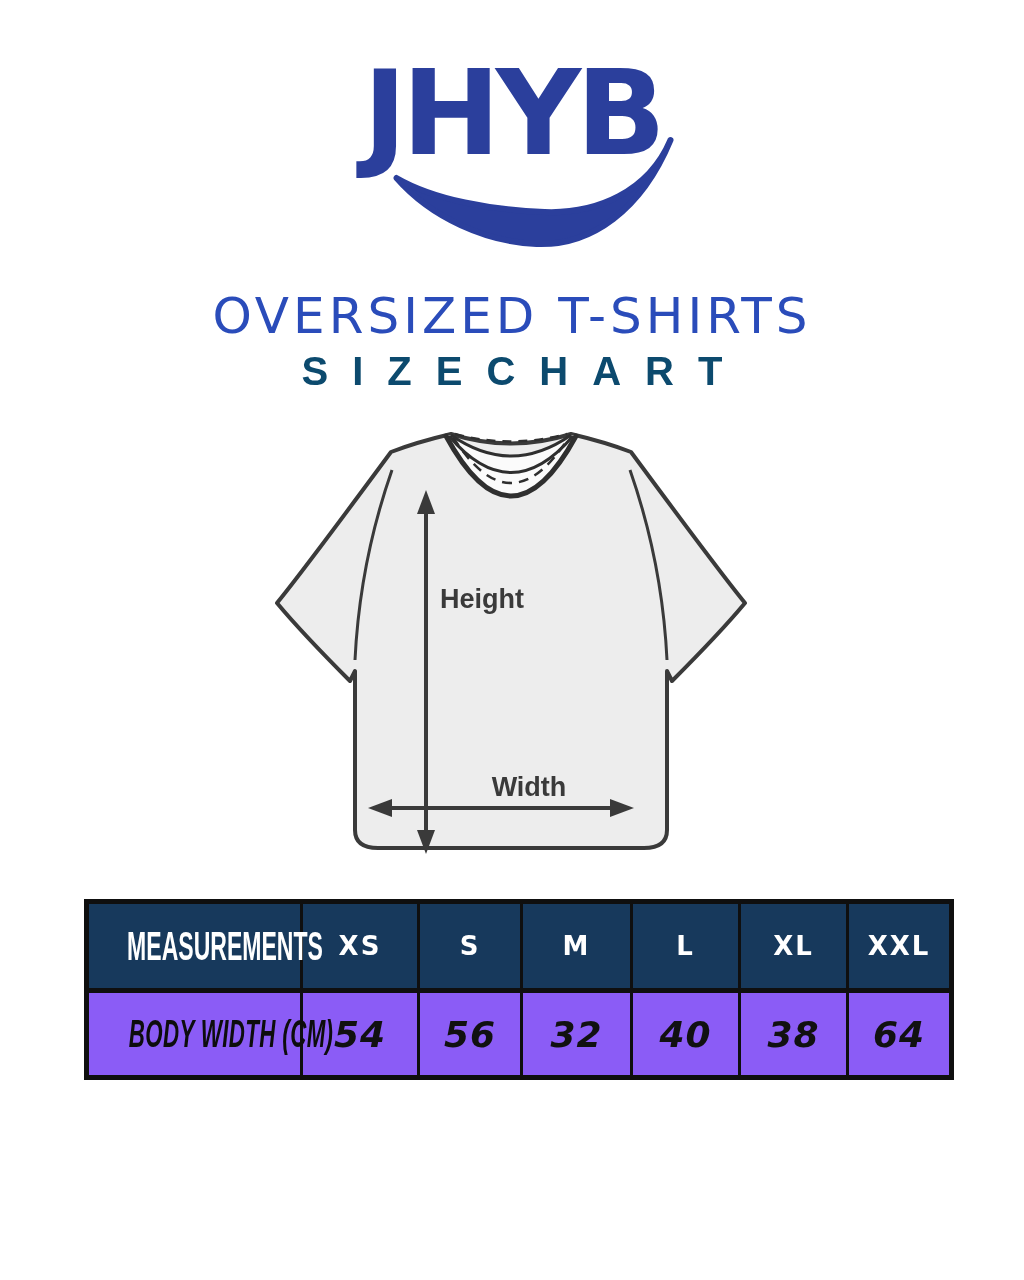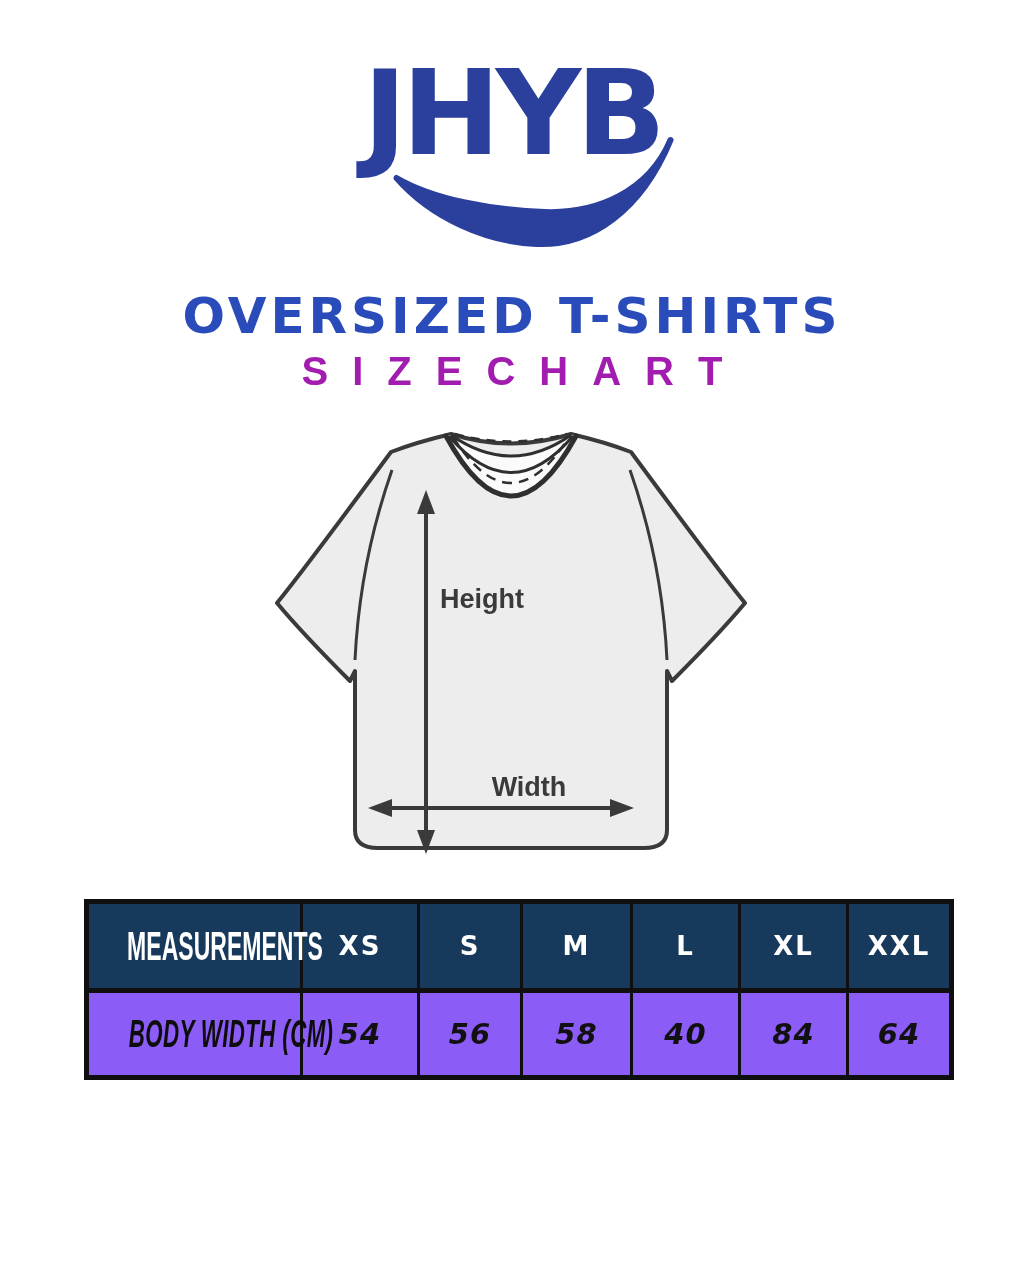--- a/index.html
+++ b/index.html
@@ -28,37 +28,37 @@
     color: #2b3f9c;
   }
   .logo-swoosh { position: absolute; left: 384px; top: 130px; width: 295px; height: 125px; }
 
   
   .title {
     position: absolute;
     top: 289px; left: 0; width: 100%;
     text-align: center;
     font-family: "DejaVu Sans", sans-serif;
-    font-weight: bold;
+    font-weight: normal;
     font-size: 50px;
     line-height: 1.1;
     letter-spacing: 4px;
     color: #2a4cba;
   }
   .subtitle {
     position: absolute;
     top: 349px; left: 0; width: 100%;
     text-align: center;
     font-family: "Liberation Sans", sans-serif;
     font-weight: bold;
     font-size: 40px;
     line-height: 1.1;
     letter-spacing: 24px;
     padding-left: 24px;
-    color: #a21caf;
+    color: #0c4a6e;
   }
 
   
   .diagram { position: absolute; left: 252px; top: 408px; width: 520px; height: 475px; }
   .diagram text {
     font-family: "Liberation Sans", sans-serif;
     font-weight: bold;
     font-size: 27px;
     fill: #3a3a3a;
   }
@@ -102,21 +102,21 @@
     font-size: 31px;
     letter-spacing: 0.5px;
     line-height: 1.15;
   }
   .condensed .lbl-line { text-align: center; }
   .size-table thead .condensed { font-size: 32px; letter-spacing: 0; }
   .size-table td.value-cell {
     color: #111111;
     font-family: "DejaVu Sans", sans-serif;
     font-weight: bold;
-    font-size: 29px;
+    font-size: 36px;
     letter-spacing: 1px;
   }
   .size-table td.label-cell { color: #0d0d0d; }
 </style>
 </head>
 <body>
 
 <div class="page">
 
   <div class="logo-wrap">
@@ -189,21 +189,21 @@
         <th>XXL</th>
       </tr>
     </thead>
     <tbody>
       <tr class="row-width">
         <td class="label-cell">
           <span class="condensed"><span class="lbl-line">BODY WIDTH (CM)</span></span>
         </td>
         <td class="value-cell">54</td>
         <td class="value-cell">56</td>
-        <td class="value-cell">58</td>
+        <td class="value-cell">32</td>
         <td class="value-cell">40</td>
-        <td class="value-cell">84</td>
+        <td class="value-cell">38</td>
         <td class="value-cell">64</td>
       </tr>
     </tbody>
   </table>
 
 </div>
 
 </body></html>

